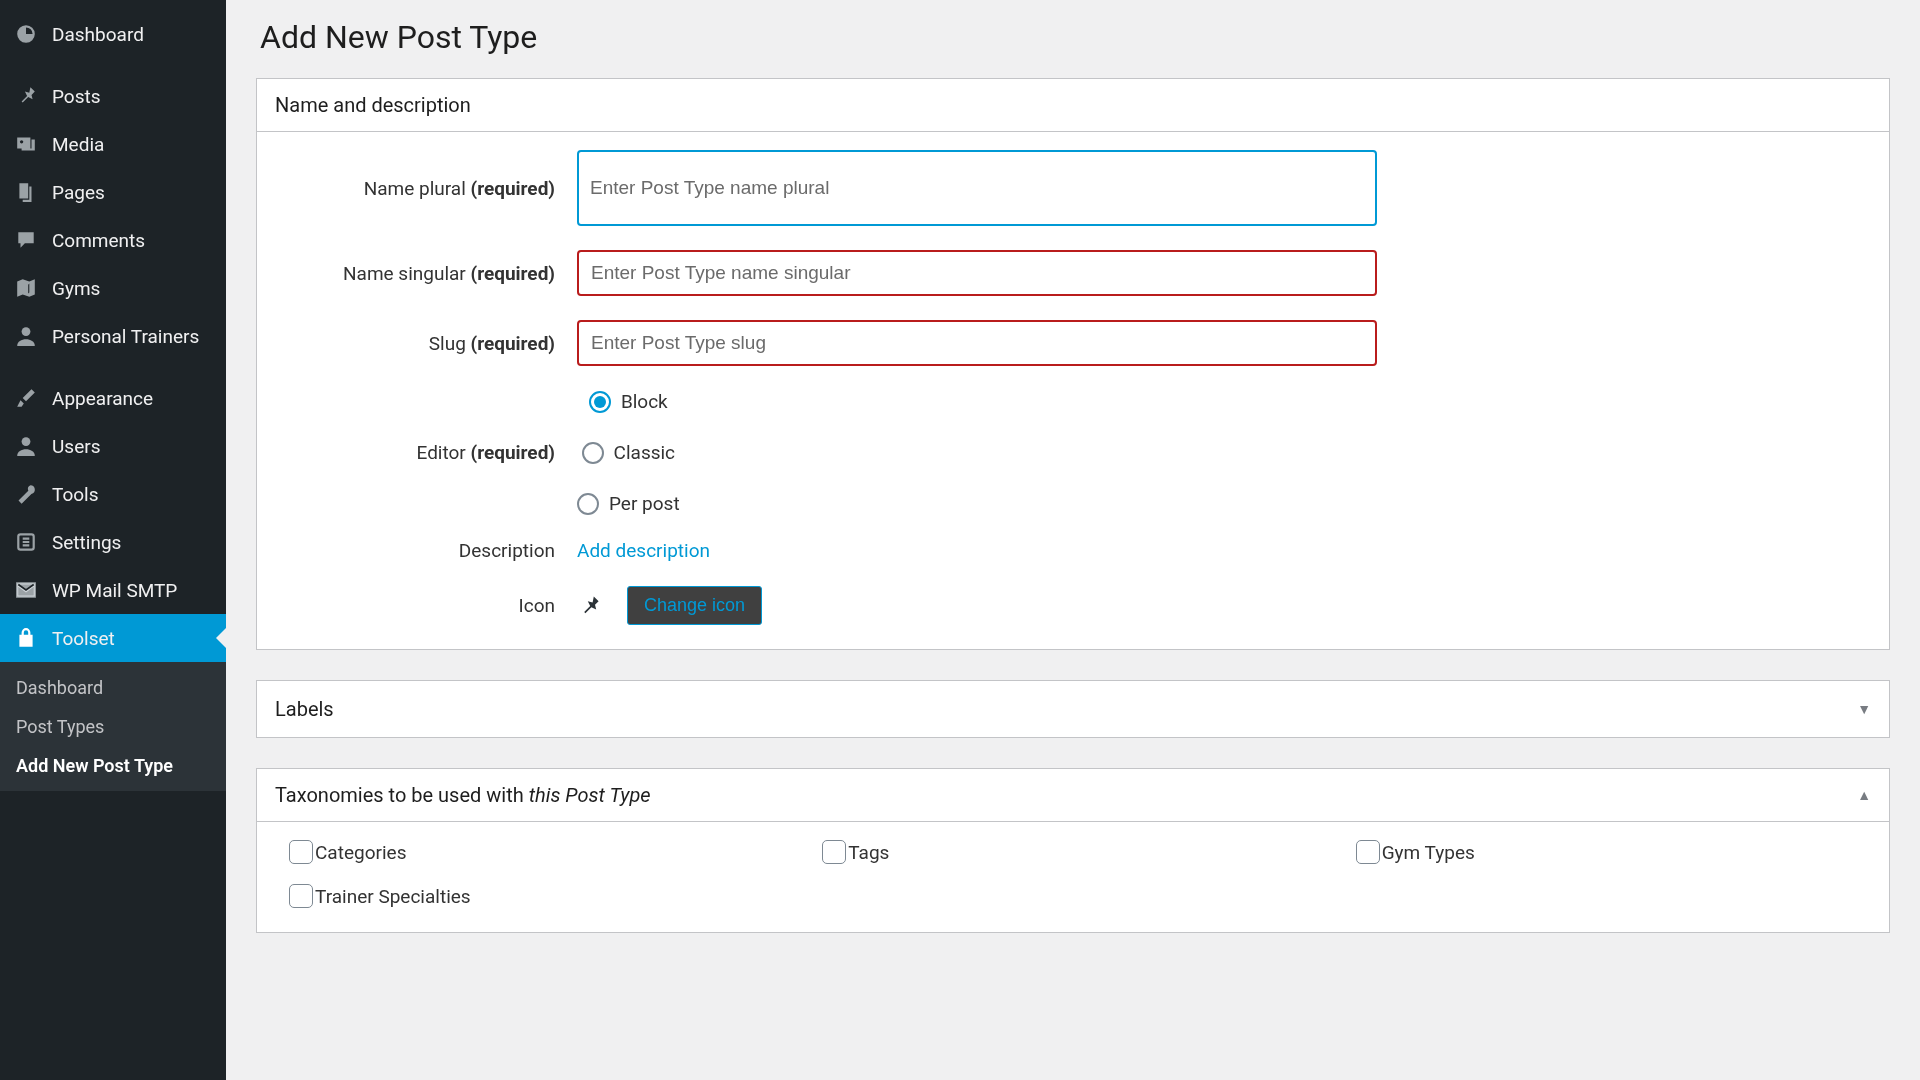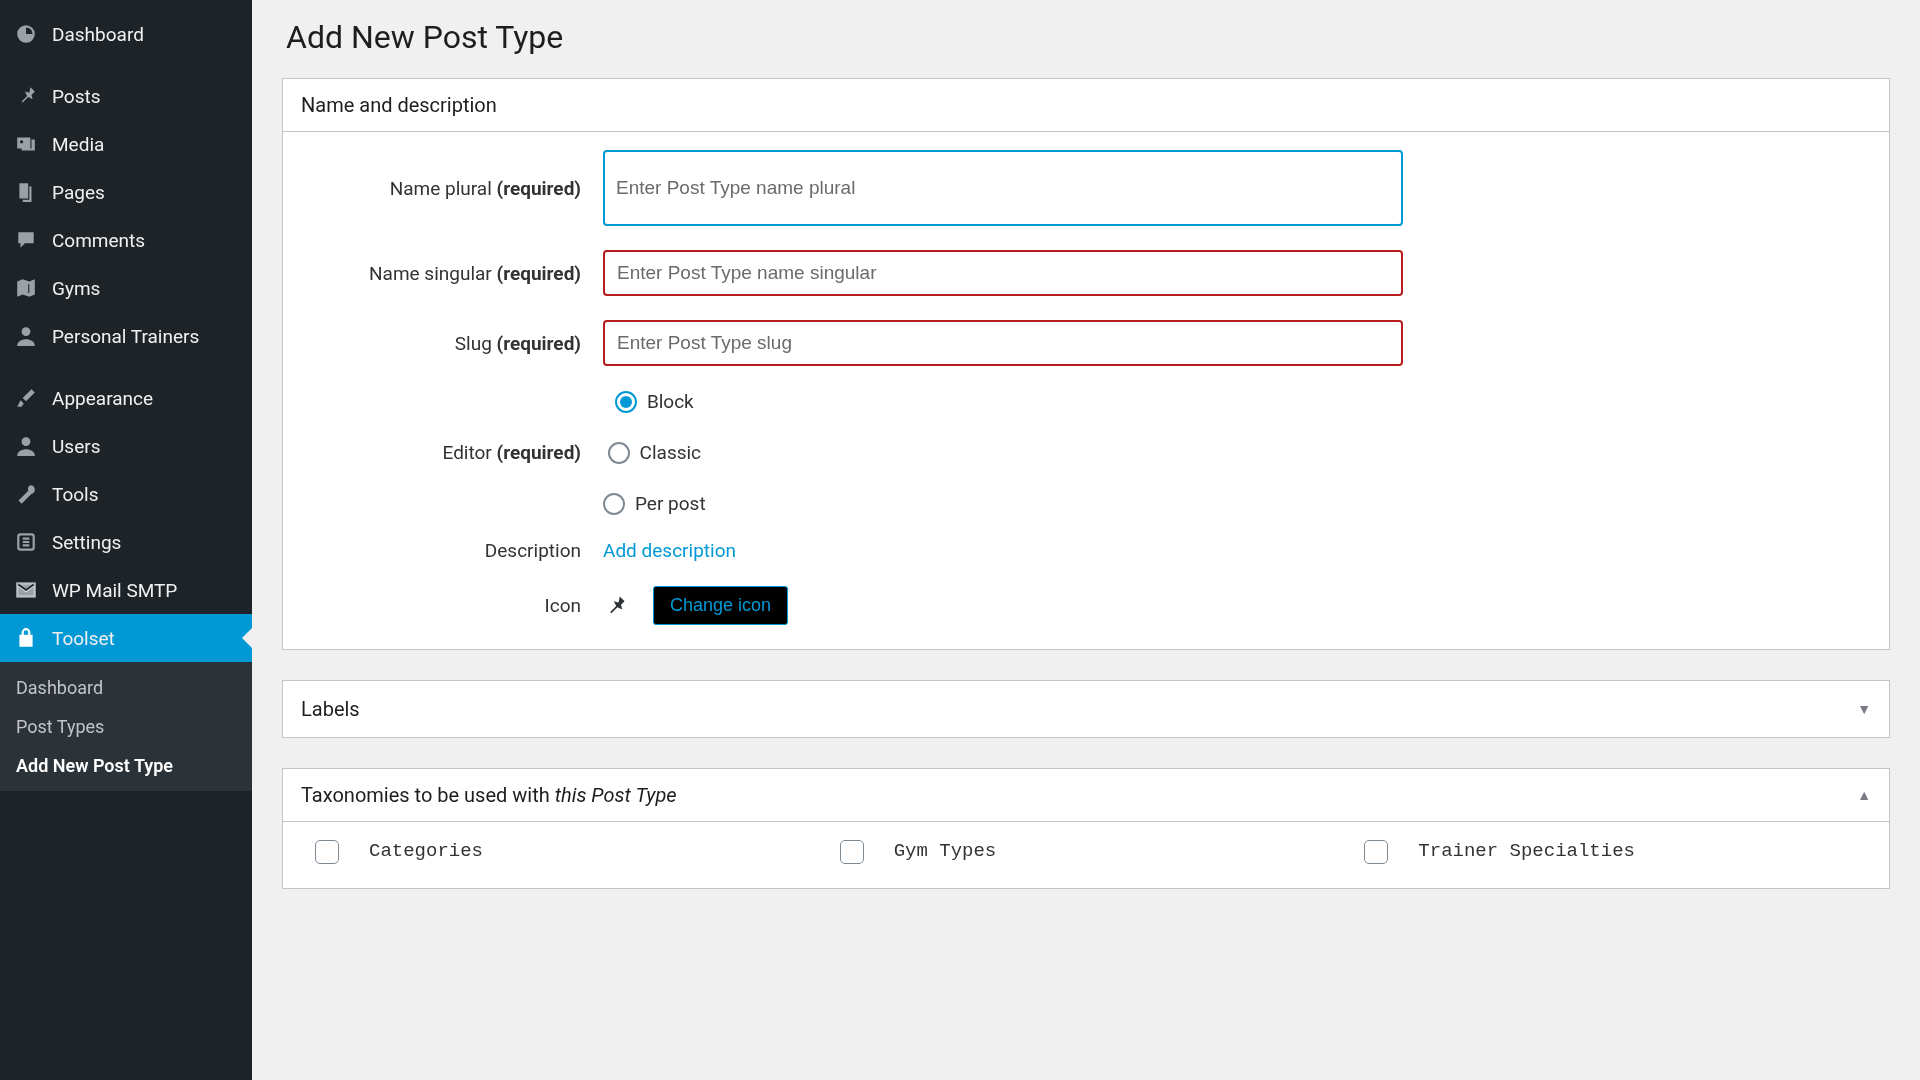--- a/index.html
+++ b/index.html
@@ -8,21 +8,21 @@
   background: #f0f0f1;
   color: #1e1e1e;
   width: 1920px;
   height: 1080px;
   overflow: hidden;
 }
 .layout { display: flex; height: 100%; }
 
 
 .sidebar {
-  width: 252px;
+  width: 226px;
   background: #1d2327;
   color: #f0f0f1;
   flex-shrink: 0;
   display: flex;
   flex-direction: column;
   padding-top: 10px;
 }
 .menu-item {
   display: flex;
   align-items: center;
@@ -151,38 +151,38 @@
   color: #0099d5;
   font-size: 19px;
   cursor: pointer;
 }
 
 .icon-row-content { display: inline-flex; align-items: center; gap: 26px; }
 .pin-icon { color: #2c3338; }
 .outline-btn {
   border: 1px solid #0099d5;
   color: #0099d5;
-  background: #000000;
+  background: #404040;
   border-radius: 3px;
   padding: 8px 16px;
   font-size: 18px;
   cursor: pointer;
 }
 
 .chev { color: #787c82; font-size: 14px; }
 
 .italic { font-style: italic; }
 
 .tax-grid {
   display: grid;
   grid-template-columns: repeat(3, 1fr);
   gap: 20px 20px;
   padding-left: 12px;
 }
-.checkbox-option { display: flex; gap: 30px; cursor: pointer; font-family: Liberation Mono, monospace; }
+.checkbox-option { display: flex; align-items: center; gap: 2px; cursor: pointer; }
 .checkbox-box {
   width: 24px; height: 24px;
   border: 1px solid #7e8993;
   border-radius: 5px;
 }
 .checkbox-label { font-size: 19px; color: #333; }
 
 svg { display: block; }
 </style>
 </head>
@@ -428,20 +428,24 @@
         <span class="chev">▲</span>
       </div>
       <div class="panel-body">
         <div class="tax-grid">
           <label class="checkbox-option">
             <span class="checkbox-box"></span>
             <span class="checkbox-label">Categories</span>
           </label>
           <label class="checkbox-option">
             <span class="checkbox-box"></span>
+            <span class="checkbox-label">Tags</span>
+          </label>
+          <label class="checkbox-option">
+            <span class="checkbox-box"></span>
             <span class="checkbox-label">Gym Types</span>
           </label>
           <label class="checkbox-option">
             <span class="checkbox-box"></span>
             <span class="checkbox-label">Trainer Specialties</span>
           </label>
         </div>
       </div>
     </section>
 

